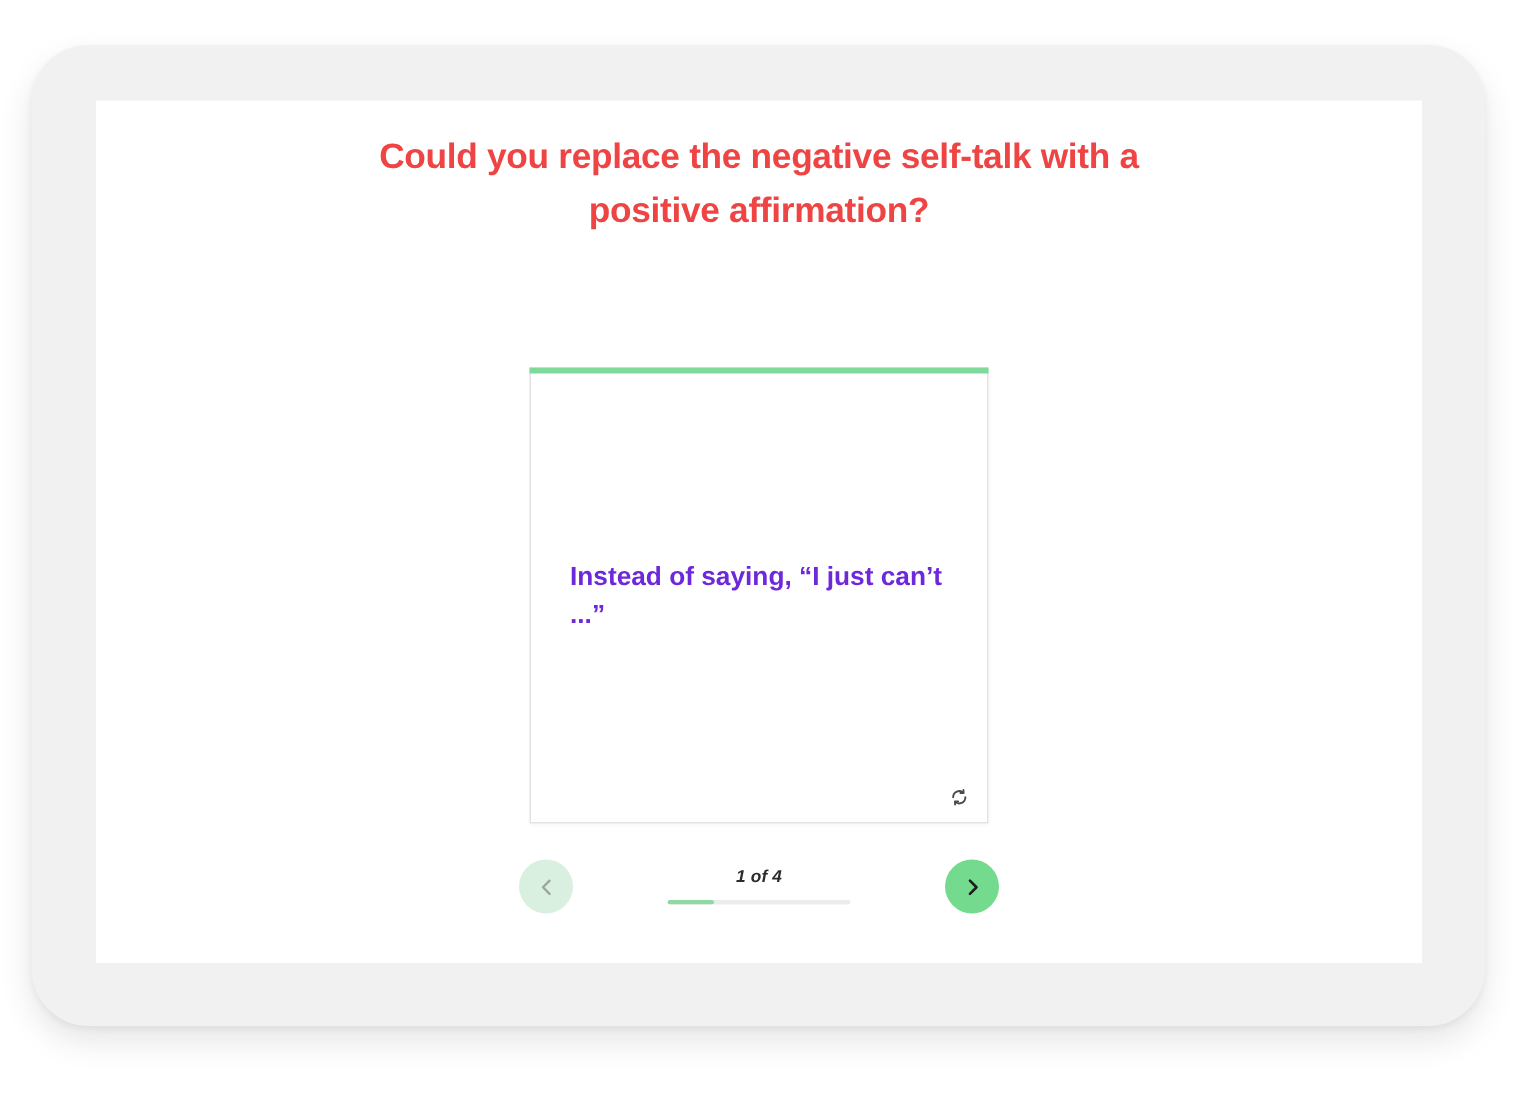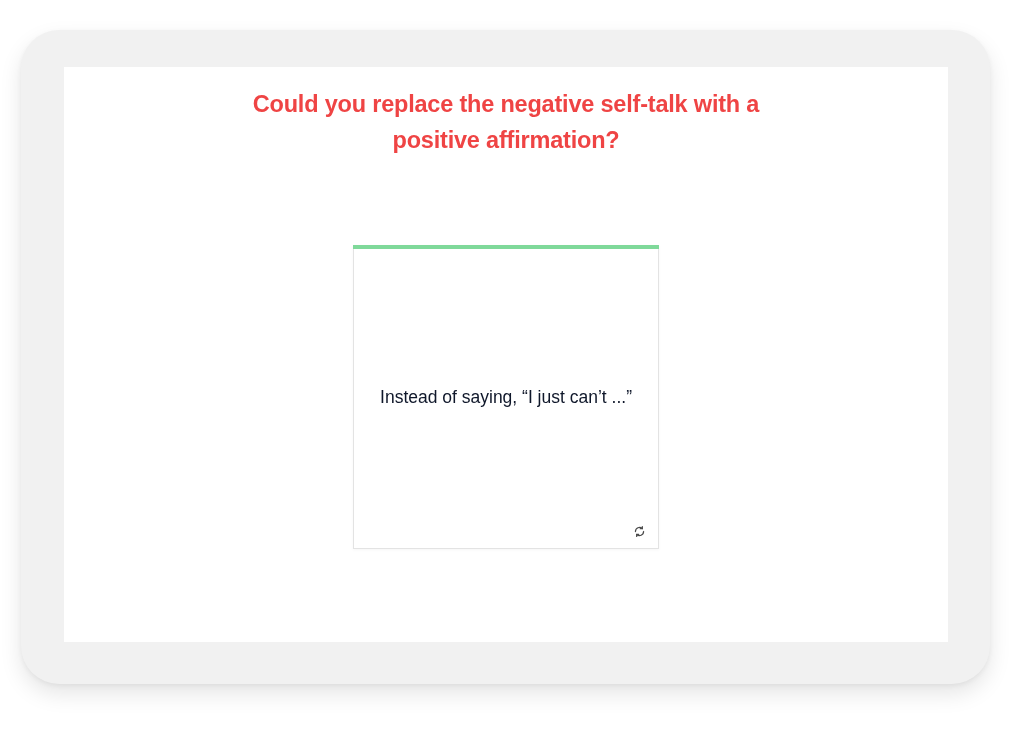--- a/index.html
+++ b/index.html
@@ -82,25 +82,24 @@
     right: 0;
     top: 0;
     bottom: 0;
     display: flex;
     align-items: center;
     justify-content: center;
     padding: 0 26px;
     box-sizing: border-box;
   }
   .flashcard-text {
-    text-align: center;
     font-size: 17.5px;
     line-height: 1.42;
-    color: #0f172a;
-    font-weight: normal;
+    color: #6d28d9;
+    font-weight: bold;
   }
   .flip-icon {
     position: absolute;
     right: 11px;
     bottom: 9px;
     width: 15px;
     height: 15px;
     color: #4a4a4a;
     cursor: pointer;
     display: block;
@@ -189,15 +188,37 @@
       <span class="flip-icon">
         <svg viewBox="0 0 24 24" width="15" height="15" fill="none" stroke="currentColor" stroke-width="2" stroke-linecap="round" stroke-linejoin="round">
           <path d="M5.5 12a6.5 6.5 0 0 1 11-4.7"></path>
           <path d="M18.5 12a6.5 6.5 0 0 1-11 4.7"></path>
           <path d="M16.5 4.2v3.3h-3.3"></path>
           <path d="M7.5 19.8v-3.3h3.3"></path>
         </svg>
       </span>
     </div>
 
+    <div class="nav-row">
+
+      <button class="nav-btn prev">
+        <svg viewBox="0 0 24 24" width="15" height="15" fill="none" stroke="currentColor" stroke-width="2.6" stroke-linecap="round" stroke-linejoin="round">
+          <polyline points="15 5 8 12 15 19"></polyline>
+        </svg>
+      </button>
+
+      <div class="progress-wrap">
+        <div class="progress-label">1 of 4</div>
+        <div class="progress-track">
+          <div class="progress-fill" style="width:25%"></div>
+        </div>
+      </div>
+
+      <button class="nav-btn next">
+        <svg viewBox="0 0 24 24" width="15" height="15" fill="none" stroke="currentColor" stroke-width="2.8" stroke-linecap="round" stroke-linejoin="round">
+          <polyline points="9 5 16 12 9 19"></polyline>
+        </svg>
+      </button>
+
+    </div>
 
   </div>
 </div>
 
 </body></html>

